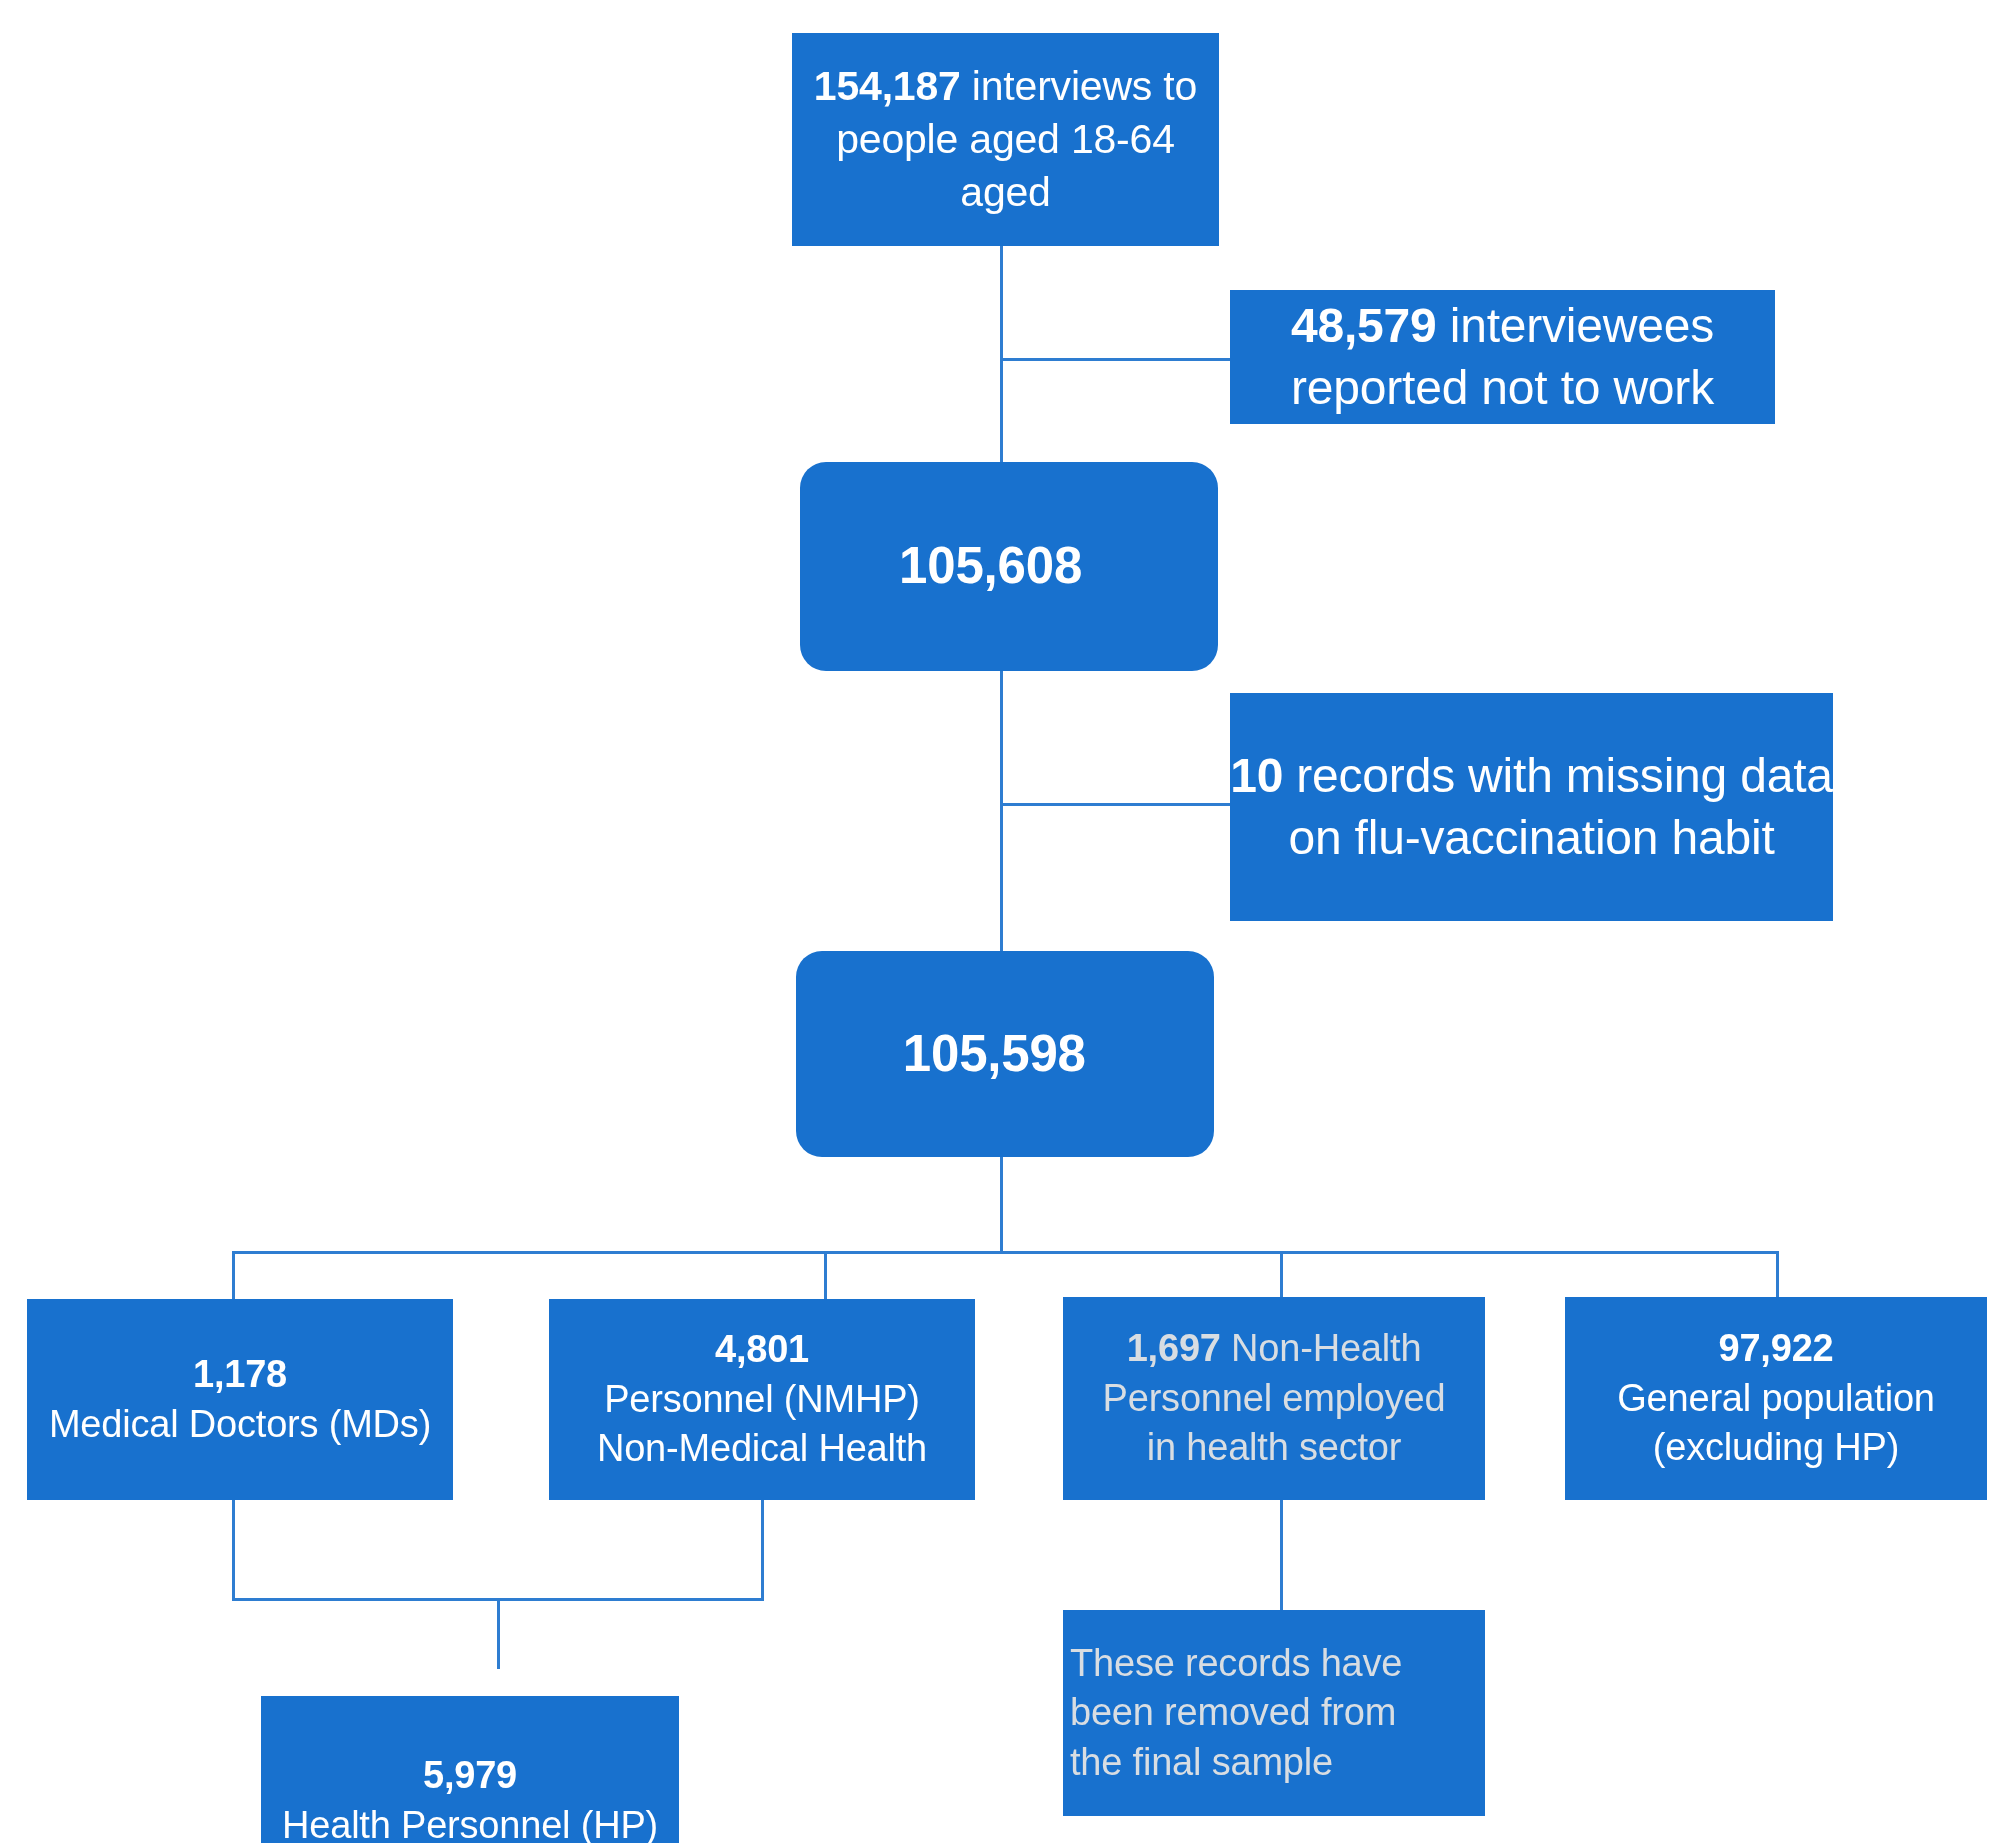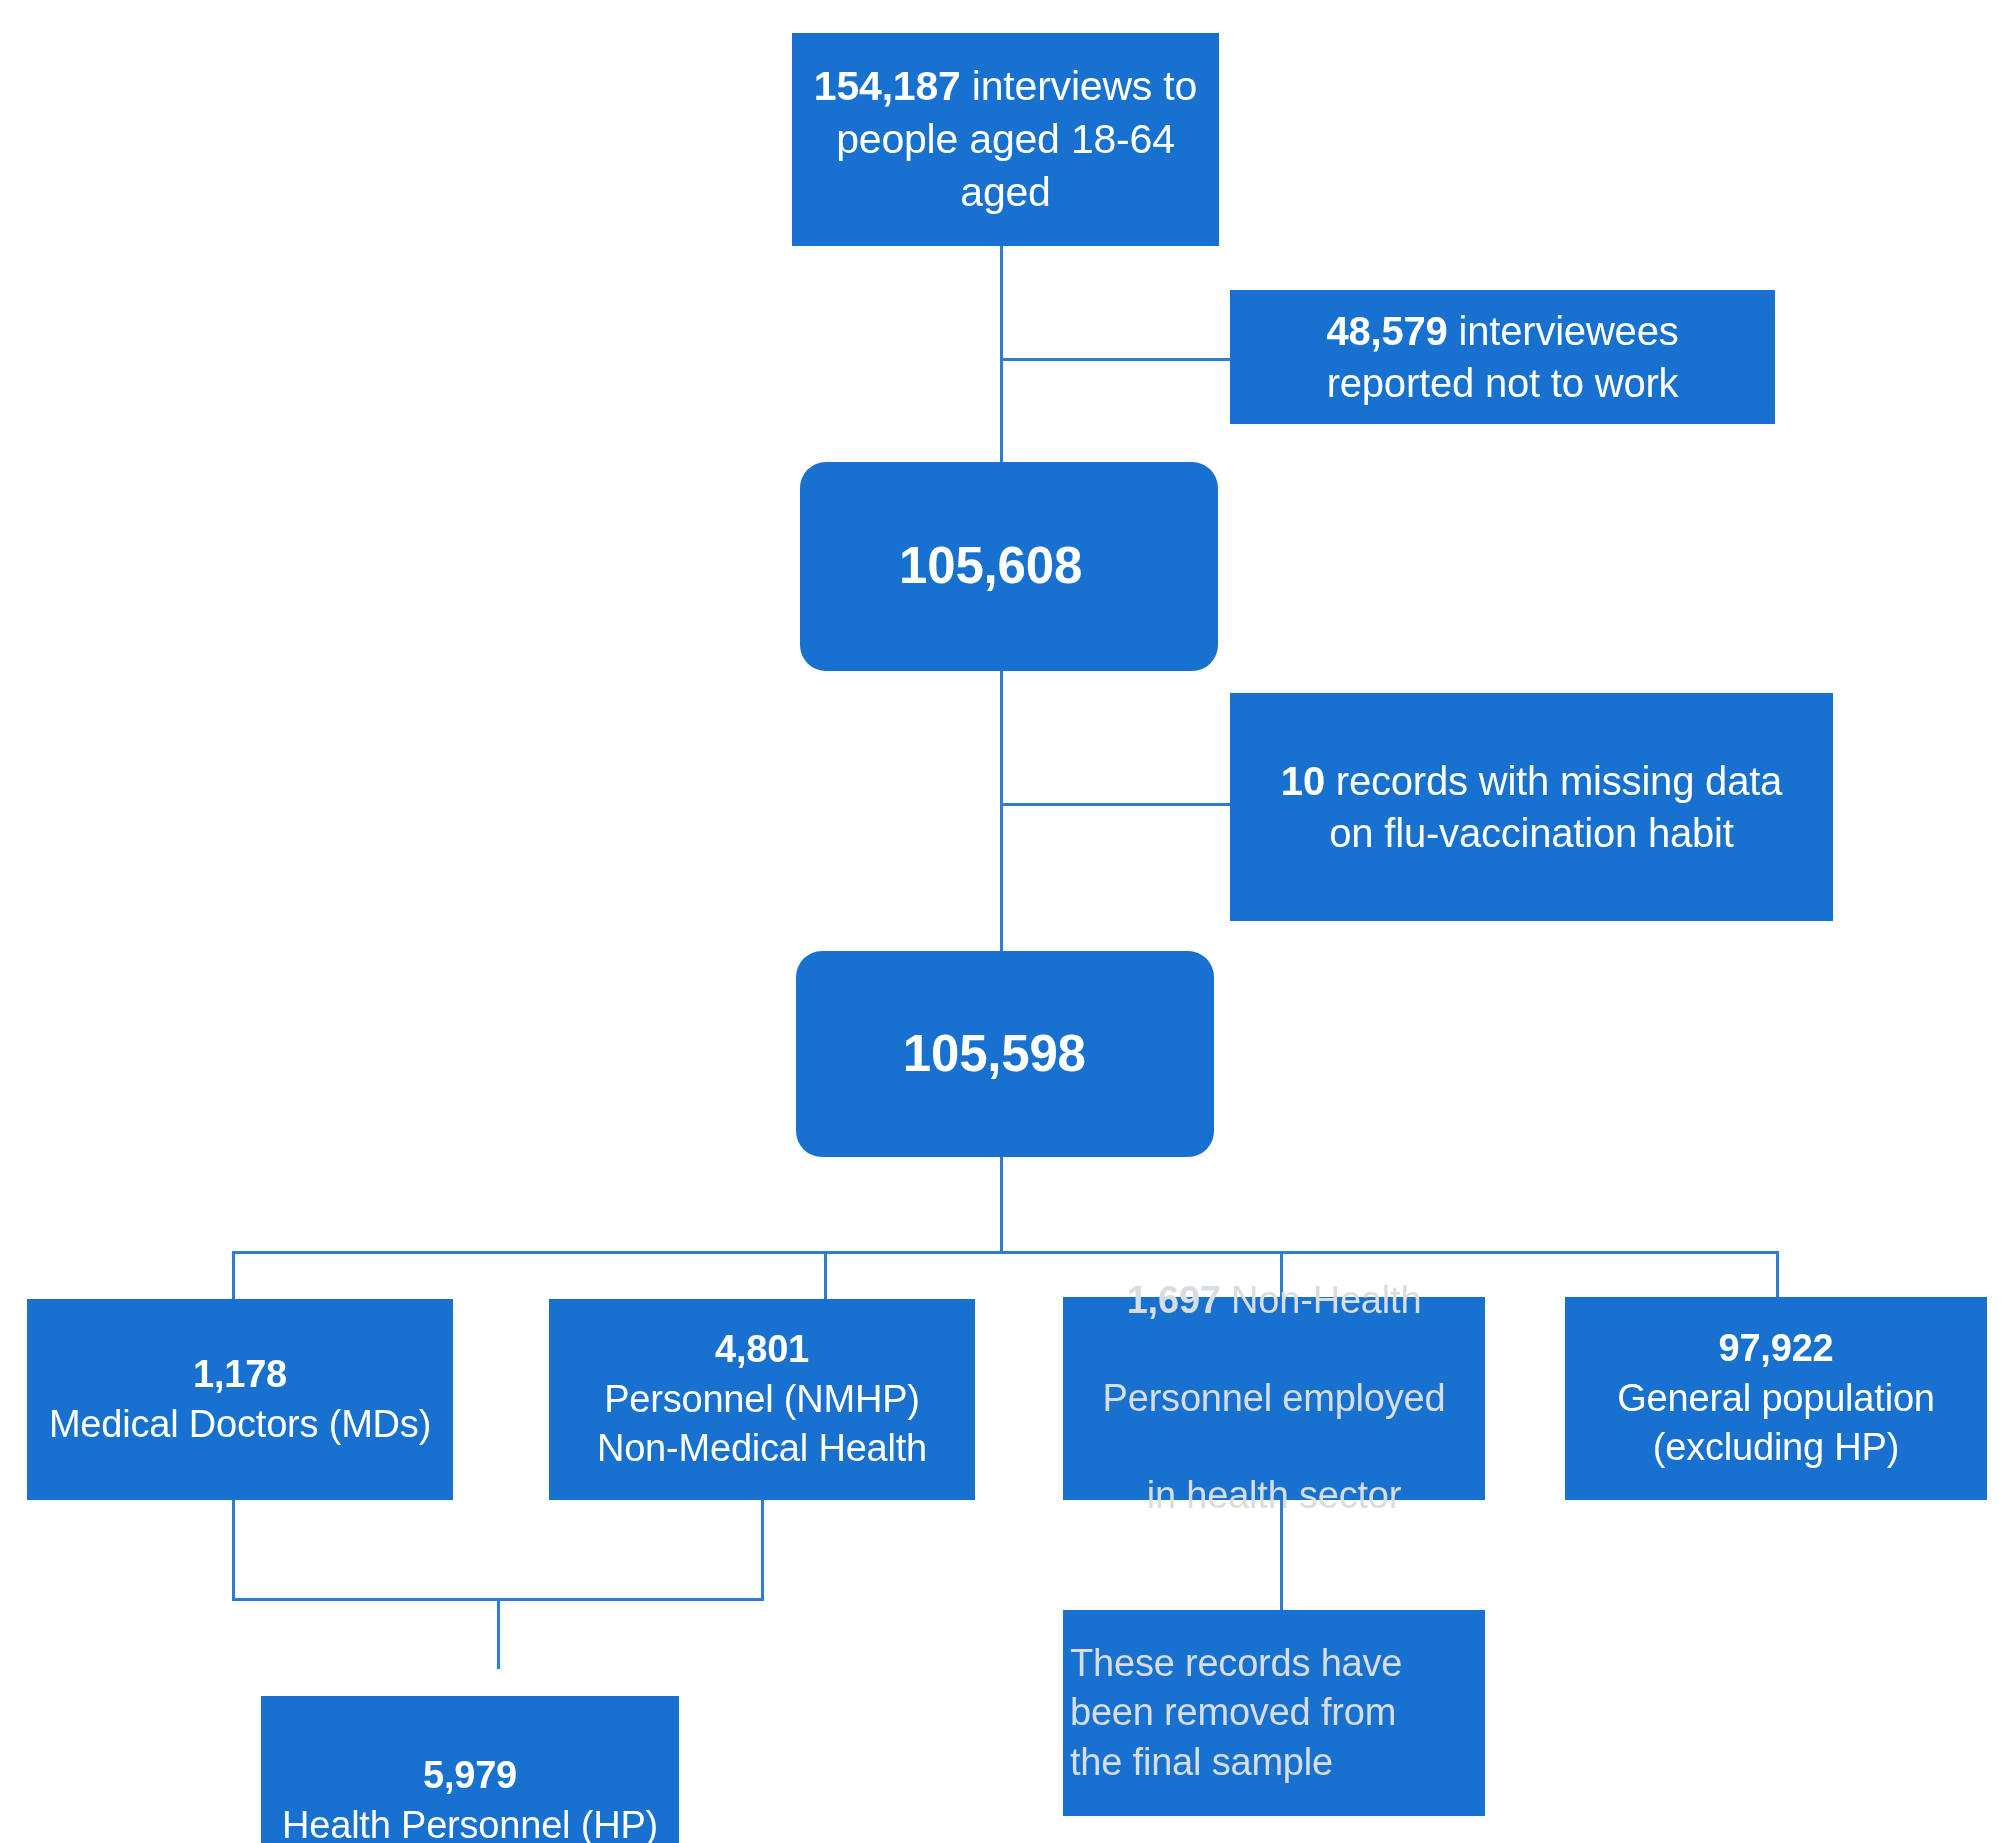--- a/index.html
+++ b/index.html
@@ -38,21 +38,21 @@
   .bold { font-weight: bold; }
   .muted { color: #d8dde2; }
   .connector {
     position: absolute;
     background: #2e7dd1;
   }
   .h { height: 3.1px; }
   .v { width: 3.1px; }
   
   .fs-top    { font-size: 41px; }
-  .fs-side   { font-size: 40px; }
+  .fs-side   { font-size: 48px; }
   .fs-mid    { font-size: 51px; border-radius: 26px; }
   .fs-leaf   { font-size: 38px; }
 </style>
 </head>
 <body>
 
 <div id="canvas">
 
   <div class="connector v" style="left:1000px; top:234px; height:234px;"></div>
 
@@ -104,21 +104,21 @@
     <span class="ln bold">1,178</span>
     <span class="ln">Medical Doctors (MDs)</span>
   </div>
 
   <div class="node fs-leaf" style="left:549px; top:1299px; width:426px; height:201px;">
     <span class="ln bold">4,801</span>
     <span class="ln">Personnel (NMHP)</span>
     <span class="ln">Non-Medical Health</span>
   </div>
 
-  <div class="node fs-leaf muted" style="left:1063px; top:1297px; width:422px; height:203px;gap:48px;">
+  <div class="node fs-leaf muted" style="left:1063px; top:1297px; width:422px; height:203px;">
     <span class="ln"><b>1,697</b><span> Non-Health</span></span>
     <span class="ln">Personnel employed</span>
     <span class="ln">in health sector</span>
   </div>
 
   <div class="node fs-leaf" style="left:1565px; top:1297px; width:422px; height:203px;">
     <span class="ln bold">97,922</span>
     <span class="ln">General population</span>
     <span class="ln">(excluding HP)</span>
   </div>

